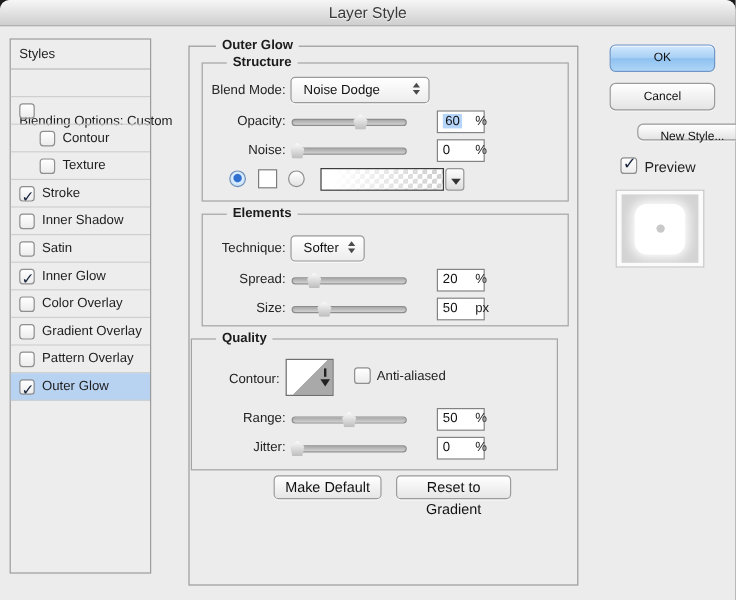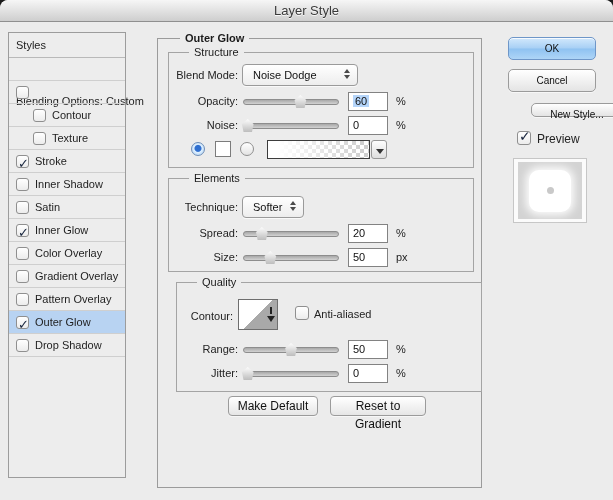--- a/index.html
+++ b/index.html
@@ -16,35 +16,35 @@
   .side-row .cb { position:absolute; left:7px; top:5px; width:13px; height:13px; background:linear-gradient(#ffffff,#ececec); border:1px solid #8f8f8f; border-radius:3px; }
   .side-row.indent .cb { left:24px; }
   .side-row .cb.checked::after { content:"✓"; position:absolute; left:1px; top:-4px; font-size:13px; font-weight:bold; color:#16233c; }
   .side-row .lbl { position:absolute; left:26px; top:0; white-space:nowrap; }
   .side-row.indent .lbl { left:43px; }
   .side-row.no-cb .lbl { left:7px;margin-top:32px; }
 
   
   .main { position:absolute; left:157px; top:38px; width:325px; height:450px; border:1px solid #9b9b9b; }
   .group { position:absolute; border:1px solid #a4a4a4; }
-  .glabel { position:absolute; top:-7px; left:20px; background:#ececec; padding:0 5px; font-weight:normal; color:#1b1b1b; white-space:nowrap; }
+  .glabel { position:absolute; top:-7px; left:20px; background:#ececec; padding:0 5px; font-weight:bold; color:#1b1b1b; white-space:nowrap; }
   .main-label { position:absolute; top:-7px; left:22px; background:#ececec; padding:0 5px; font-weight:bold; color:#1b1b1b; }
 
   .rowlabel { position:absolute; width:88px; text-align:right; color:#232323; white-space:nowrap; }
   .unit { position:absolute; color:#232323; }
 
   .popup { position:absolute; background:linear-gradient(#ffffff,#ededed); border:1px solid #9a9a9a; border-radius:4px; box-shadow:0 1px 0 rgba(255,255,255,.7); line-height:20px; padding-left:10px; color:#111; }
   .popup .arrows { position:absolute; right:6px; top:4px; width:7px; }
   .popup .arrows .up { width:0; height:0; border-left:3.5px solid transparent; border-right:3.5px solid transparent; border-bottom:4px solid #4a4a4a; margin-bottom:2px; }
   .popup .arrows .dn { width:0; height:0; border-left:3.5px solid transparent; border-right:3.5px solid transparent; border-top:4px solid #4a4a4a; }
 
   .track { position:absolute; width:96px; height:6px; background:linear-gradient(#a8a8a8,#d2d2d2); border:1px solid #8d8d8d; border-radius:3px; }
   .thumb { position:absolute; top:-5px; width:14px; height:13px; background:linear-gradient(#fdfdfd,#bdbdbd); clip-path:polygon(50% 0%,92% 38%,80% 100%,20% 100%,8% 38%); filter:drop-shadow(0 0 1px #777); }
 
-  .valbox { position:absolute; width:40px; height:19px; background:#fff; border:1px solid #828282; line-height:17px; padding-left:4px; color:#111; }
+  .valbox { position:absolute; width:40px; height:19px; background:#fff; border:1px solid #828282; line-height:17px; padding-left:4px; color:#111;margin-left:16px; }
   .valbox .sel { background:#b5d5fa; padding:0 2px; }
 
   .radio { position:absolute; width:14px; height:14px; border-radius:50%; background:linear-gradient(#ffffff,#e3e3e3); border:1px solid #8f8f8f; }
   .radio.on { border-color:#6f8eb6; background:radial-gradient(circle at 50% 45%, #2f6fd0 0 3px, #dff0ff 4px, #bcd9f5 7px); }
   .swatch { position:absolute; width:16px; height:16px; background:#fff; border:1px solid #7c7c7c; }
   .gradbar { position:absolute; width:103px; height:19px; border:1px solid #3c3c3c;
      background:
        linear-gradient(to right,#ffffff 10%,rgba(255,255,255,0) 95%),
        linear-gradient(45deg,#cfcfcf 25%,transparent 25%,transparent 75%,#cfcfcf 75%),
        linear-gradient(45deg,#cfcfcf 25%,transparent 25%,transparent 75%,#cfcfcf 75%);
@@ -124,24 +124,20 @@
       <span class="lbl">Gradient Overlay</span>
     </div>
         <div class="side-row">
       <span class="cb"></span>
       <span class="lbl">Pattern Overlay</span>
     </div>
         <div class="side-row selected">
       <span class="cb checked"></span>
       <span class="lbl">Outer Glow</span>
     </div>
-        <div class="side-row">
-      <span class="cb"></span>
-      <span class="lbl">Drop Shadow</span>
-    </div>
       </div>
   </div>
 
   <div class="main">
     <span class="main-label">Outer Glow</span>
   </div>
 
   <div class="group" style="left:168px;top:52px;width:306px;height:116px;">
     <span class="glabel">Structure</span>
   </div>
@@ -193,21 +189,21 @@
   <div class="valbox" style="left:348px;top:224px;">20</div>
   <div class="unit" style="left:396px;top:227px;">%</div>
 
   <div class="rowlabel" style="left:150px;top:251px;">Size:</div>
   <div class="track" style="left:243px;top:255px;">
     <div class="thumb" style="left: calc(28% - 7px);"></div>
   </div>
   <div class="valbox" style="left:348px;top:248px;">50</div>
   <div class="unit" style="left:396px;top:251px;">px</div>
 
-  <div class="group" style="left:176px;top:282px;width:306px;height:110px;">
+  <div class="group" style="left:159px;top:282px;width:306px;height:110px;">
     <span class="glabel">Quality</span>
   </div>
   <div class="rowlabel" style="left:145px;top:310px;">Contour:</div>
   <div class="contour-thumb" style="left:238px;top:299px;">
     <span class="contour-arrow"></span>
   </div>
   <div class="checkbox" style="left:295px;top:306px;"></div>
   <div class="plain-label" style="left:314px;top:308px;">Anti-aliased</div>
 
   <div class="rowlabel" style="left:150px;top:343px;">Range:</div>

